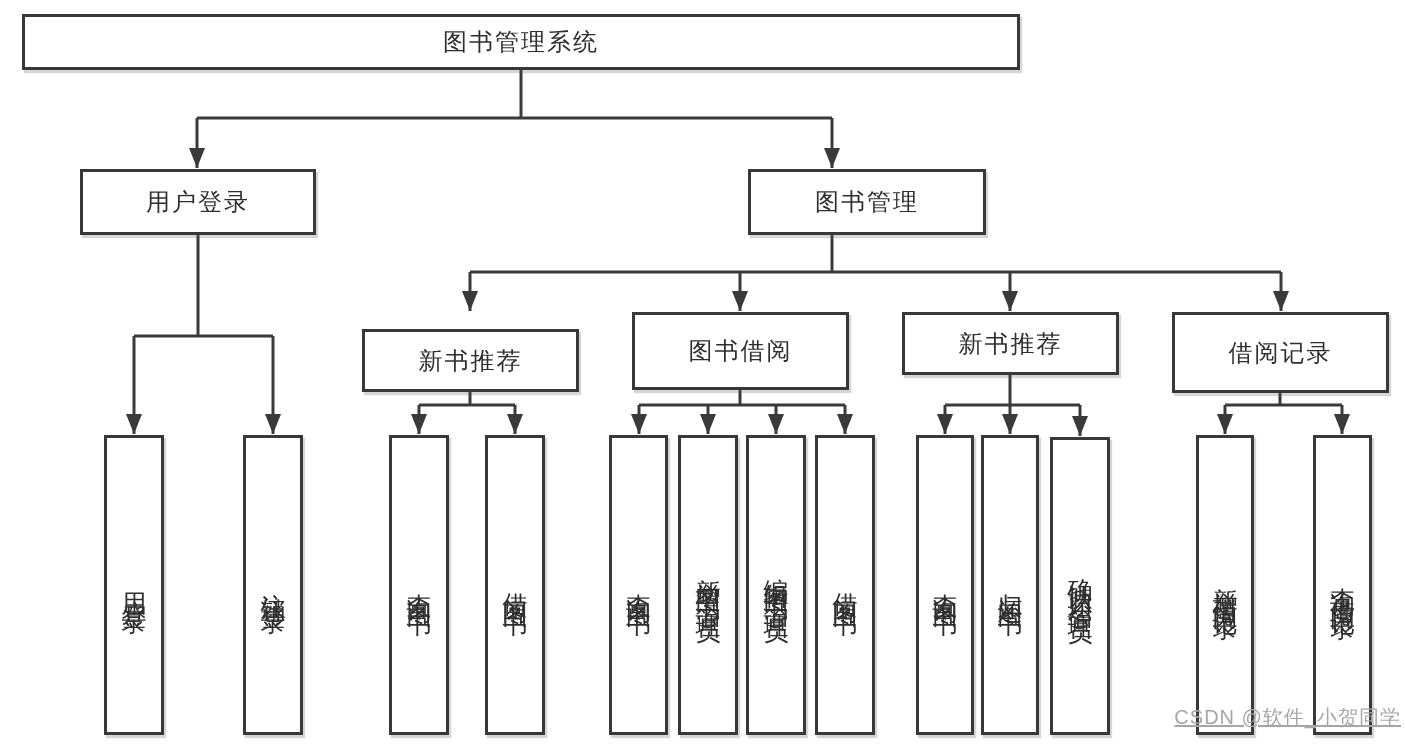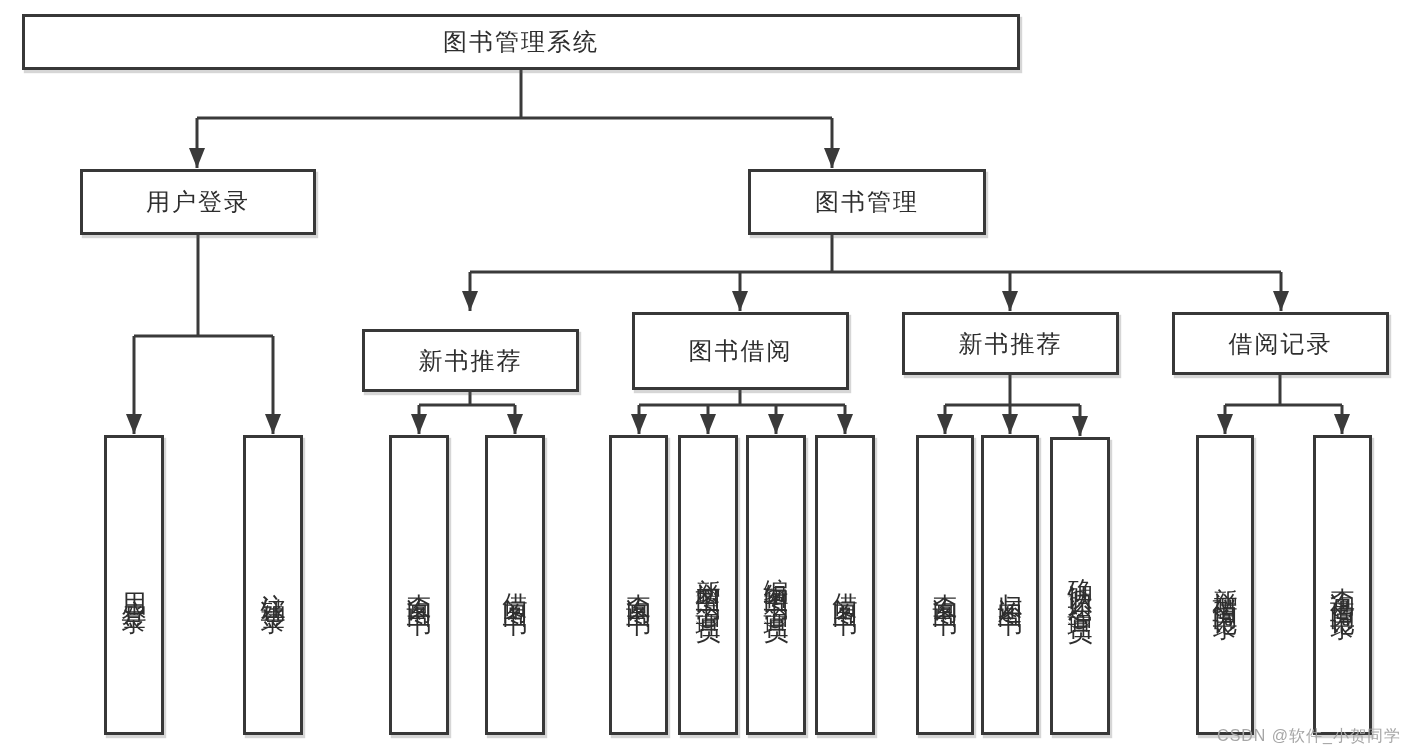--- a/index.html
+++ b/index.html
@@ -38,25 +38,26 @@
   .box.v span{
     writing-mode:vertical-rl;
     text-orientation:mixed;
     font-size:25px;
     letter-spacing:6px;
     line-height:1;
     white-space:nowrap;
   }
   .watermark{
     position:absolute;
-    right:4px;bottom:0;
-    font-size:16px;
+    right:4px;bottom:16px;
+    font-size:20px;
     letter-spacing:1px;
     color:var(--watermark);
     white-space:nowrap;
+    text-decoration:underline;
   }
 </style>
 </head>
 <body>
 
 <div id="canvas">
 
   <svg id="wires" viewBox="0 0 1405 747" xmlns="http://www.w3.org/2000/svg">
     <defs>
       <marker id="arr" viewBox="0 0 24 18" markerUnits="userSpaceOnUse" markerWidth="24" markerHeight="18" refX="21" refY="9" orient="auto">
@@ -132,21 +133,21 @@
 
   <div class="box h" style="left:362px;top:329px;width:217px;height:63px">
     <span>新书推荐</span>
   </div>
   <div class="box h" style="left:632px;top:312px;width:217px;height:78px">
     <span>图书借阅</span>
   </div>
   <div class="box h" style="left:902px;top:312px;width:217px;height:63px">
     <span>新书推荐</span>
   </div>
-  <div class="box h" style="left:1172px;top:312px;width:217px;height:63px">
+  <div class="box h" style="left:1172px;top:312px;width:217px;height:81px">
     <span>借阅记录</span>
   </div>
 
   <div class="box v" style="left:104px;top:435px;width:60px;height:300px">
     <span>用户登录</span>
   </div>
   <div class="box v" style="left:243px;top:435px;width:60px;height:300px">
     <span>注销登录</span>
   </div>
 

